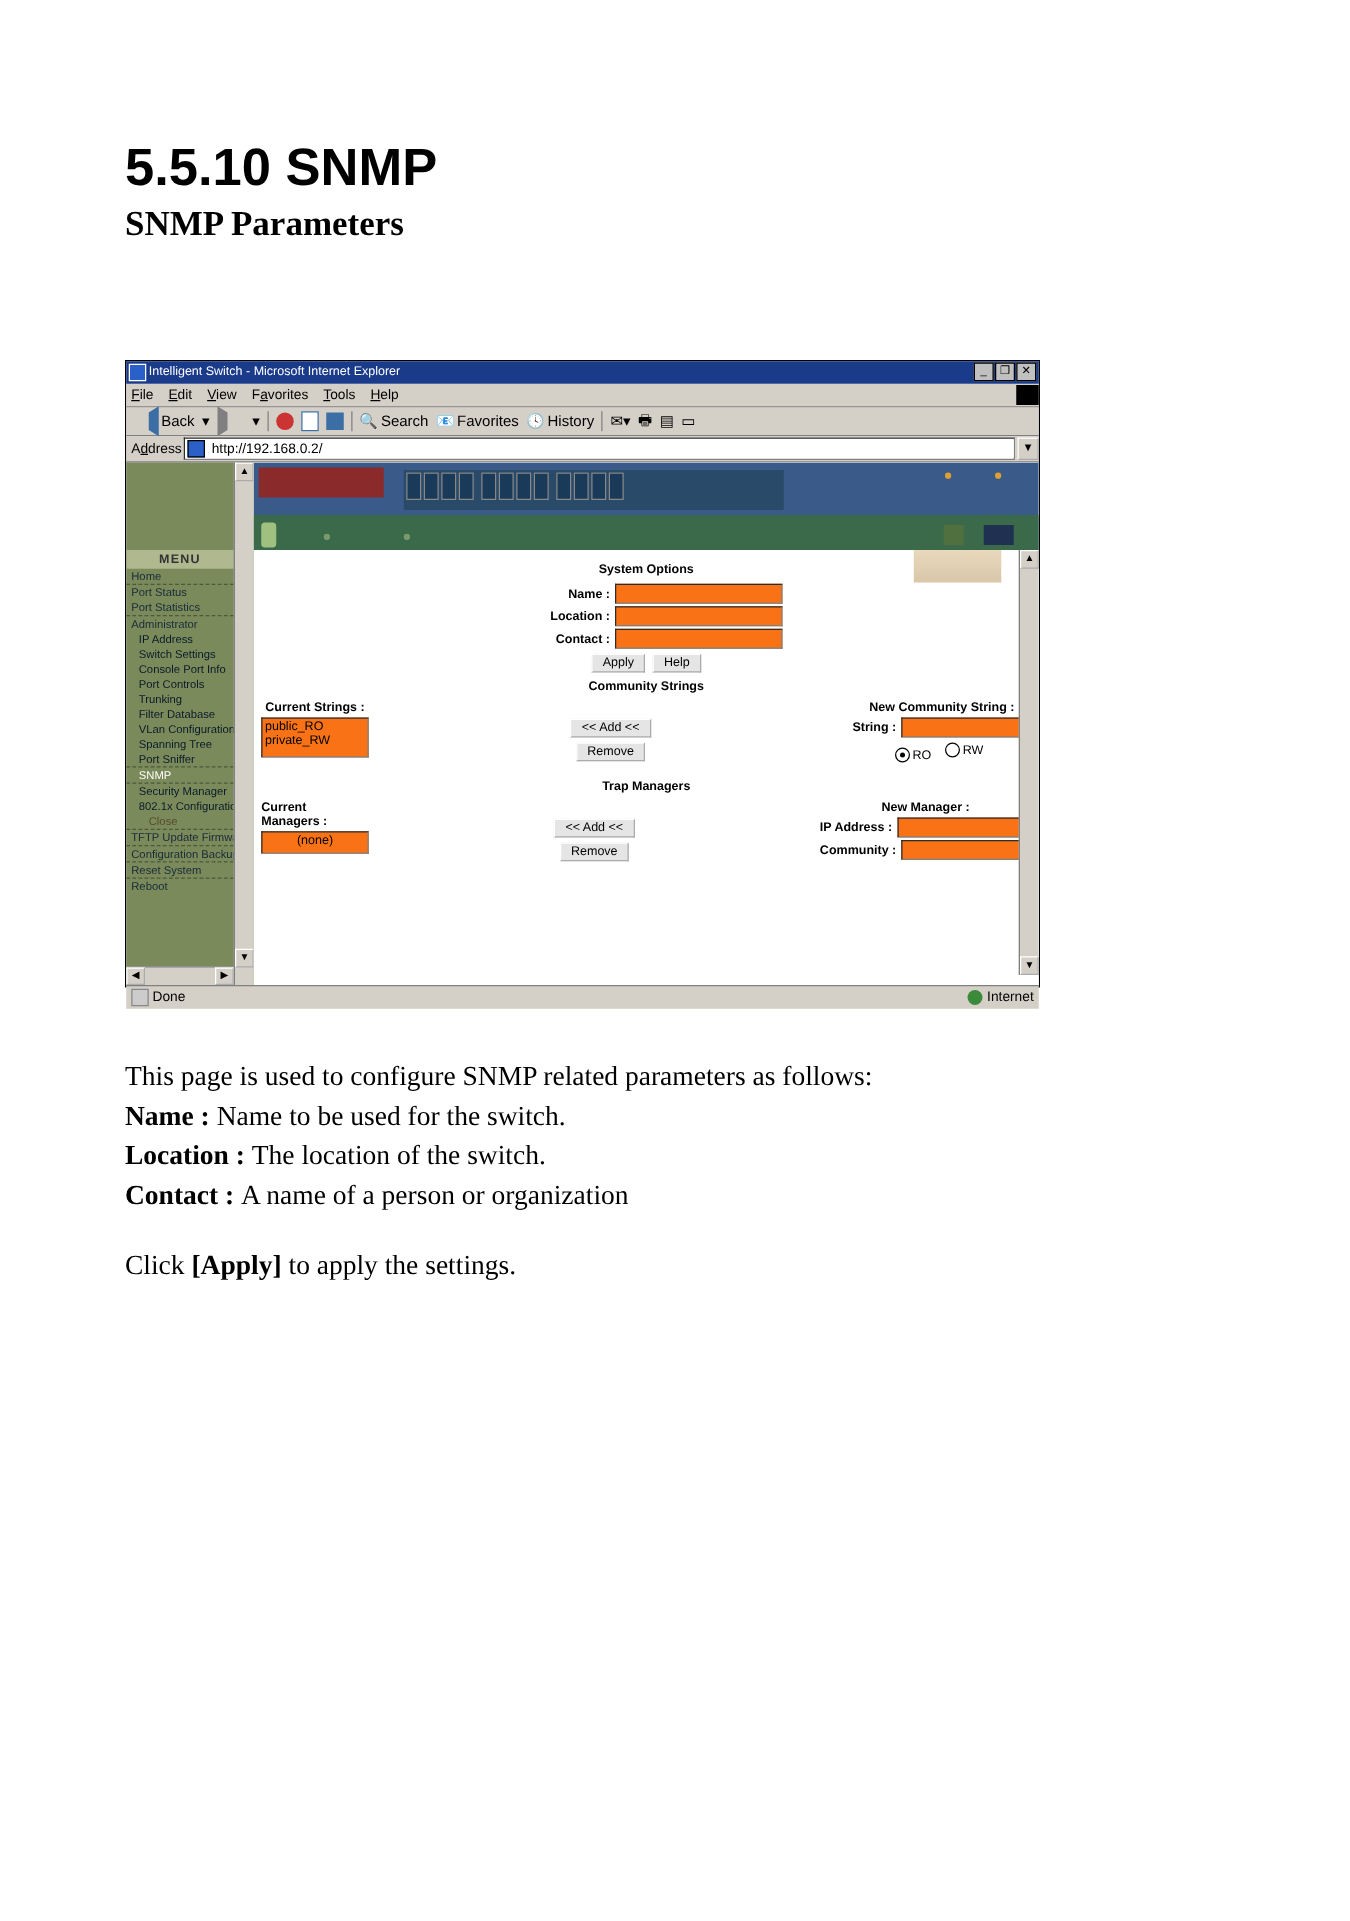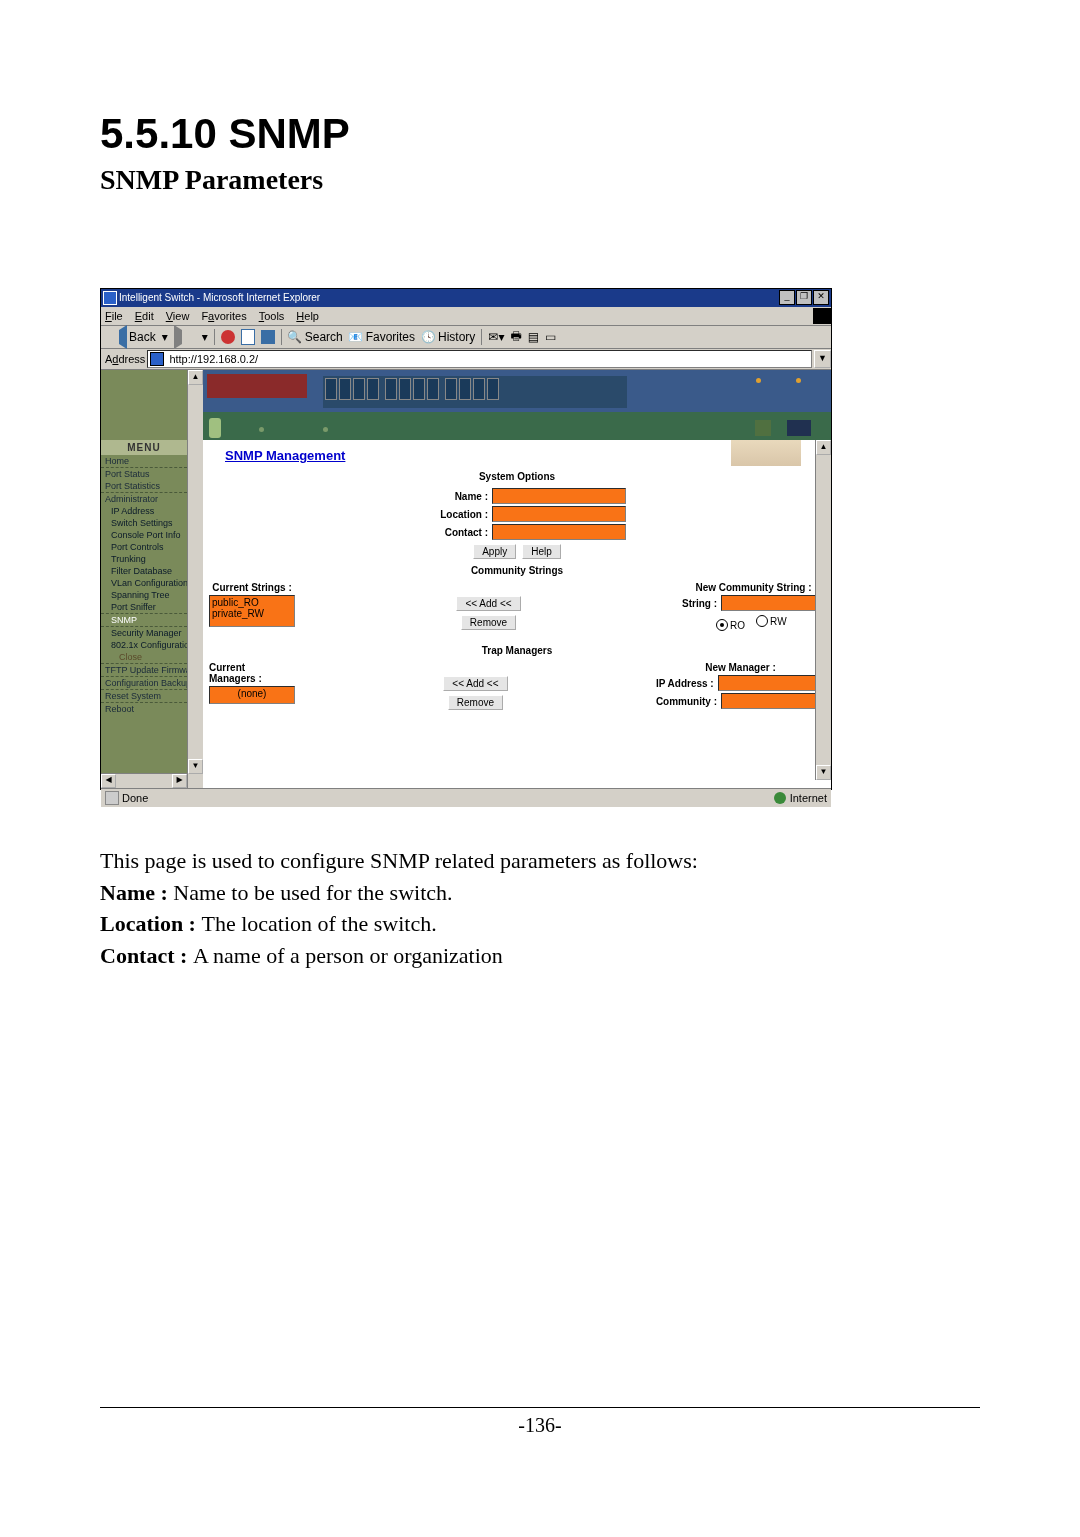--- a/index.html
+++ b/index.html
@@ -209,21 +209,20 @@
           <div class="sq1"></div>
           <div class="sq2"></div>
         </div>
 
         <div class="content">
           <div class="rscroll">
             <div class="lsbtn" style="top:0">▲</div>
             <div class="lsbtn" style="bottom:0">▼</div>
           </div>
           <div class="photo"></div>
-          <span class="pagetitle">SNMP Management</span>
 
           <div class="secthead">System Options</div>
           <div class="frow">
               <label>Name :</label>
               <input class="tin" style="">
             </div>
           <div class="frow">
               <label>Location :</label>
               <input class="tin" style="">
             </div>
@@ -303,19 +302,16 @@
           <span>Internet</span>
         </span>
     </div>
   </div>
 
   <div class="bodytext">
     <p>This page is used to configure SNMP related parameters as follows:</p>
     <p><b>Name : </b><span>Name to be used for the switch.</span></p>
     <p><b>Location : </b><span>The location of the switch.</span></p>
     <p><b>Contact : </b><span>A name of a person or organization</span></p>
+    <p style="margin-top:26px"><span>Click </span><b>[Apply]</b><span> to apply the settings.</span></p>
   </div>
 
-  <div class="pgnum">
-    <div class="line"></div>
-    <span>-136-</span>
-  </div>
 </div>
 
 </body></html>

